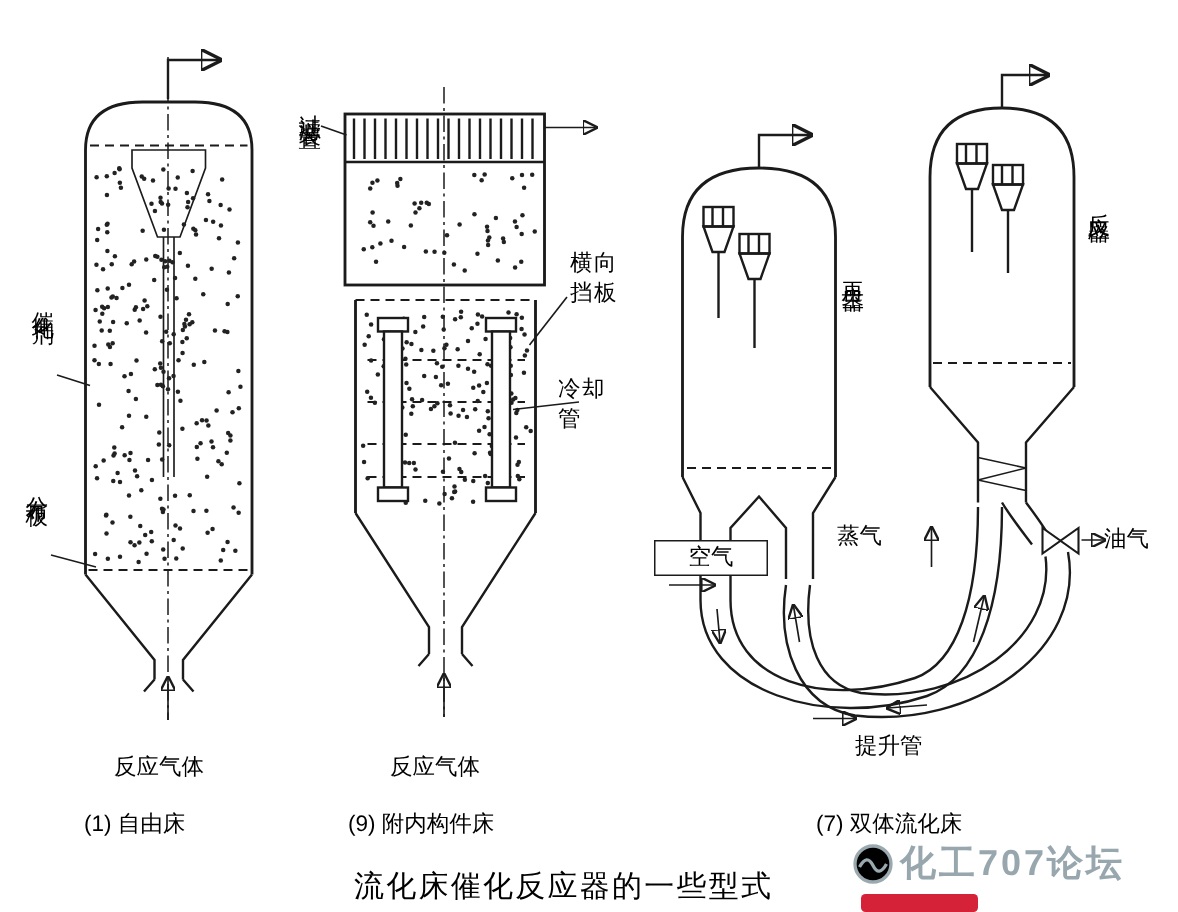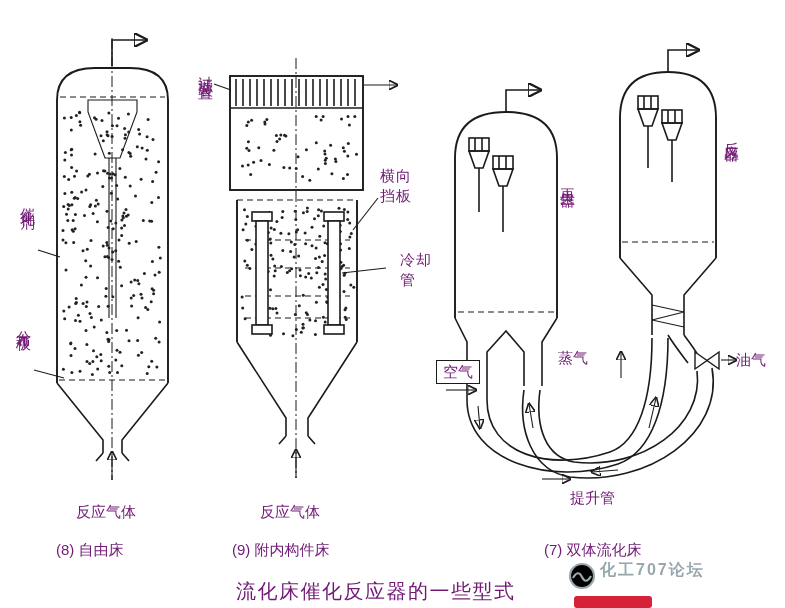--- a/index.html
+++ b/index.html
@@ -9,26 +9,26 @@
   svg{position:absolute;left:0;top:0}
   svg path,svg line,svg rect,svg polyline{stroke:#1b1b1b;fill:none;stroke-width:1.6;stroke-linecap:butt}
   svg .w2{stroke-width:1.9}
   svg .thin{stroke-width:1.1}
   svg .dash{stroke-dasharray:6 4;stroke-width:1.2}
   svg .cl{stroke-dasharray:11 3 2 3;stroke-width:1}
   svg .dots circle{fill:#222;stroke:none}
   svg .whitefill{fill:#ffffff}
   svg polygon{stroke:#1b1b1b;fill:#ffffff;stroke-width:1.4}
   svg .wm circle,svg .wm path{stroke:#9aa8af;stroke-width:2.2}
-  .lbl{position:absolute;font-size:15px;line-height:1.3;color:#701a75;white-space:nowrap}
+  .lbl{position:absolute;font-size:15px;line-height:1.3;color:#000000;white-space:nowrap}
   .vlbl{writing-mode:vertical-rl;text-orientation:upright;letter-spacing:3px}
   .wrap2{white-space:normal;width:36px;letter-spacing:1px}
-  .boxed{border:1.6px solid #1b1b1b;padding:1px 6px;background:#fff}
+  .boxed{border:1.6px solid #1b1b1b;padding:1px 22px;background:#fff}
   .caption{font-size:20px;font-weight:normal;letter-spacing:1.5px}
-  .watermark{font-size:16px;font-weight:bold;color:#98a7ae;letter-spacing:2px}
+  .watermark{font-size:24px;font-weight:bold;color:#98a7ae;letter-spacing:2px}
   .redbar{position:absolute;background:#d52238;border-radius:3px}
 </style>
 </head>
 <body>
 
 <div class="stage">
 
 <svg width="785" height="608" viewBox="0 0 785 608">
   <defs>
     <marker id="ah" viewBox="0 0 10 10" refX="8.5" refY="5" markerWidth="9" markerHeight="9" orient="auto-start-reverse">
@@ -594,25 +594,25 @@
 
   <g class="wm">
     <circle cx="582" cy="576" r="12"></circle>
     <path d="M573,578 q5,-9 9,-1 q4,8 9,-1"></path>
   </g>
 </svg>
 
 <div class="lbl vlbl" style="left:18px;top:196px">催化剂</div>
 <div class="lbl vlbl" style="left:14px;top:318px">分布板</div>
 <div class="lbl" style="left:76px;top:502px">反应气体</div>
-<div class="lbl" style="left:56px;top:540px">(8) 自由床</div>
+<div class="lbl" style="left:56px;top:540px">(1) 自由床</div>
 
 <div class="lbl vlbl" style="left:196px;top:64px">过滤装置</div>
 <div class="lbl wrap2" style="left:380px;top:166px">横向挡板</div>
-<div class="lbl wrap2" style="left:400px;top:250px">冷却管</div>
+<div class="lbl wrap2" style="left:372px;top:250px">冷却管</div>
 <div class="lbl" style="left:260px;top:502px">反应气体</div>
 <div class="lbl" style="left:232px;top:540px">(9) 附内构件床</div>
 
 <div class="lbl vlbl" style="left:558px;top:176px">再生器</div>
 <div class="lbl vlbl" style="left:722px;top:130px">反应器</div>
 <div class="lbl boxed" style="left:436px;top:360px">空气</div>
 <div class="lbl" style="left:558px;top:348px">蒸气</div>
 <div class="lbl" style="left:736px;top:350px">油气</div>
 <div class="lbl" style="left:570px;top:488px">提升管</div>
 <div class="lbl" style="left:544px;top:540px">(7) 双体流化床</div>

